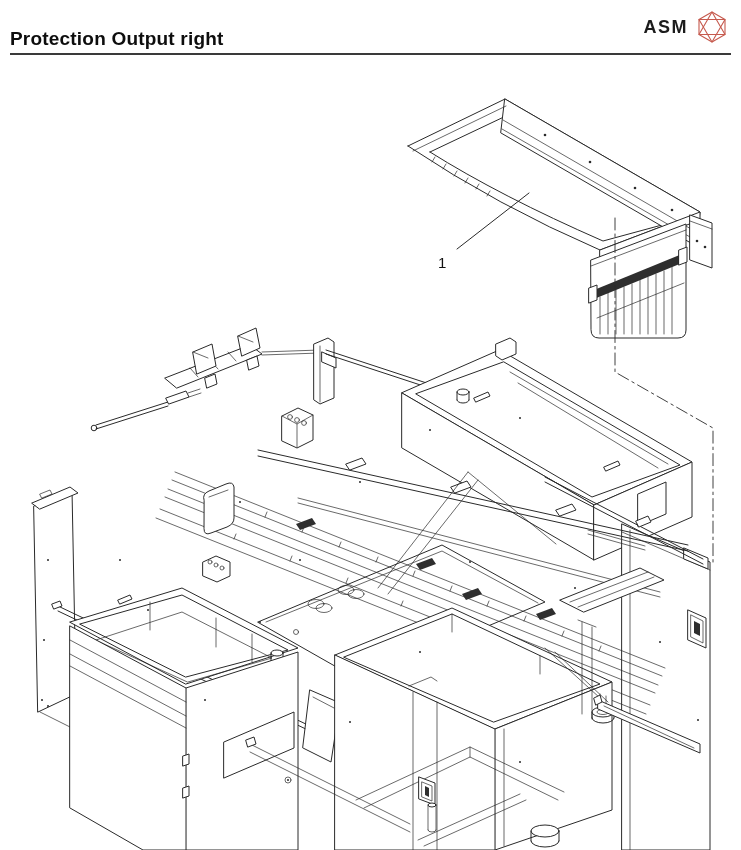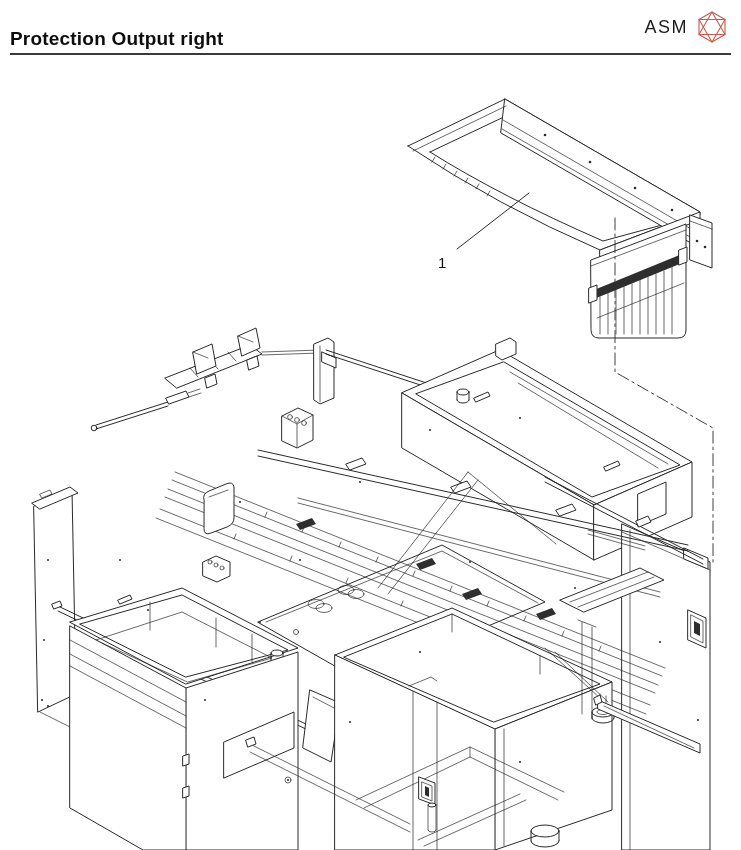--- a/index.html
+++ b/index.html
@@ -6,21 +6,21 @@
   body{
     width:741px;height:850px;position:relative;overflow:hidden;
     background:#ffffff;font-family:"Liberation Sans",sans-serif;
   }
   .title{
     position:absolute;left:10px;top:28px;margin:0;
     font-size:19px;font-weight:700;color:#0d0d0d;letter-spacing:.2px;
   }
   .rule{position:absolute;left:10px;top:53px;width:721px;height:2px;background:#3a3a3a;}
   .logo{position:absolute;right:12px;top:10px;display:flex;align-items:center;gap:7px;}
-  .logo-text{font-size:18px;font-weight:400;color:#1c1c1c;letter-spacing:1.5px;}
+  .logo-text{font-size:18px;font-weight:700;color:#1c1c1c;letter-spacing:1.5px;}
   svg.dwg{position:absolute;left:0;top:0;}
   .dwg path,.dwg line,.dwg ellipse,.dwg circle,.dwg polyline{
     fill:none;stroke:#2a2a2a;stroke-width:1;stroke-linejoin:round;stroke-linecap:round;
   }
   .dwg .f{fill:#ffffff;}
   .dwg .dk{fill:#2e2e2e;stroke:none;}
   .dwg .dot{fill:#2a2a2a;stroke:none;}
   .dwg .thin{stroke-width:.7;}
   .dwg .cl{stroke-dasharray:12 4 2.5 4;stroke-width:.9;}
   .dwg text{font:400 15px "Liberation Sans",sans-serif;fill:#111;stroke:none;}

